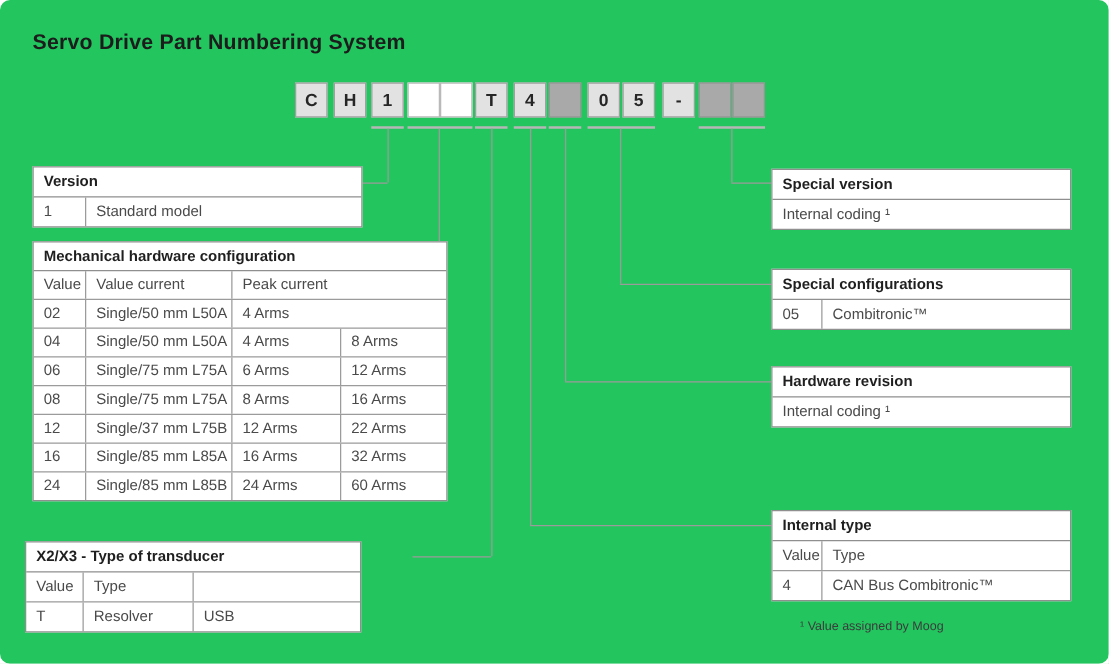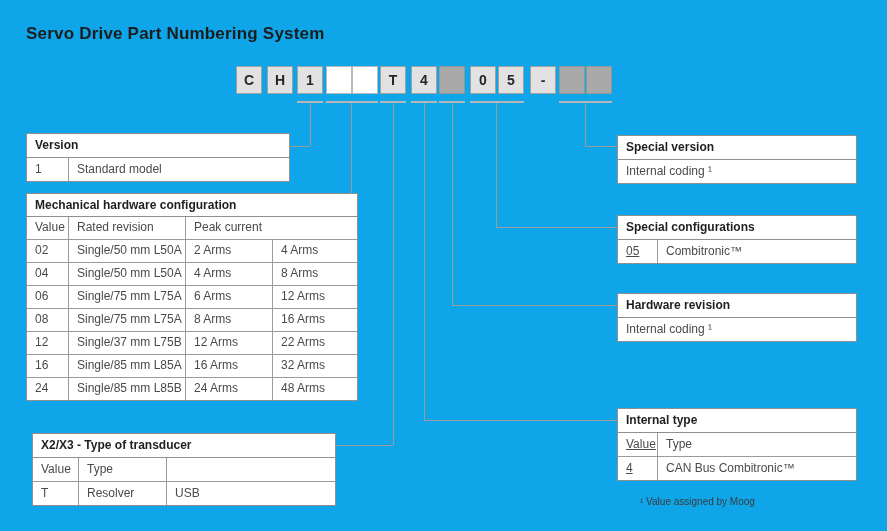--- a/index.html
+++ b/index.html
@@ -1,18 +1,18 @@
 <!DOCTYPE html>
 <html><head>
 <meta charset="utf-8">
 <style>
   html,body{margin:0;padding:0;background:#fff;}
   .canvas{
-    position:relative;width:887px;height:531px;background:#0ea5e9;
-    font-family:"Liberation Sans", sans-serif;overflow:hidden;color:#3f3f3f;
+    position:relative;width:887px;height:531px;background:#22c55e;
+    font-family:"Liberation Sans", sans-serif;overflow:hidden;color:#3f3f3f;border-radius:8px;
   }
   .page-title{
     position:absolute;left:26px;top:24px;font-size:17px;font-weight:700;
     color:#1c1c1c;letter-spacing:.2px;
   }
   
   .pn-box{
     position:absolute;top:66px;width:26px;height:28px;box-sizing:border-box;
     border:1px solid #a0a0a0;background:#e2e2e2;text-align:center;
     line-height:26px;font-size:14px;font-weight:700;color:#262626;
@@ -39,21 +39,21 @@
   }
   .t-cell:last-child{border-right:none;flex:1;}
   .tbl-version .t-cell:nth-child(1){width:42px;}
   .tbl-mech .t-title{height:22px;line-height:22px;}
   .tbl-mech .t-row{height:22px;line-height:21px;}
   .tbl-mech .t-cell:nth-child(1){width:42px;}
   .tbl-mech .t-cell:nth-child(2){width:117px;}
   .tbl-mech .t-cell:nth-child(3){width:87px;}
   .tbl-trans .t-cell:nth-child(1){width:46px;}
   .tbl-trans .t-cell:nth-child(2){width:88px;}
-  .tbl-small .t-cell:nth-child(1){width:40px;text-decoration:underline;}
+  .tbl-small .t-cell:nth-child(1){width:40px;}
   .footnote{position:absolute;left:640px;top:496px;font-size:10px;color:#3c3c3c;}
 </style>
 </head>
 <body>
 
 <div class="canvas">
 
   <div class="page-title">Servo Drive Part Numbering System</div>
 
   <div>
@@ -107,28 +107,27 @@
           <div class="t-cell">1</div>
           <div class="t-cell">Standard model</div>
         </div>
       </div>
   </div>
 
   <div class="tbl tbl-mech" style="left:26px;top:193px;width:332px">
     <div class="t-title">Mechanical hardware configuration</div>
     <div class="t-row">
         <div class="t-cell">Value</div>
-        <div class="t-cell">Rated revision</div>
+        <div class="t-cell">Value current</div>
         <div class="t-cell">Peak current</div>
       </div>
     <div>
         <div class="t-row">
           <div class="t-cell">02</div>
           <div class="t-cell">Single/50 mm L50A</div>
-          <div class="t-cell">2 Arms</div>
           <div class="t-cell">4 Arms</div>
         </div>
         <div class="t-row">
           <div class="t-cell">04</div>
           <div class="t-cell">Single/50 mm L50A</div>
           <div class="t-cell">4 Arms</div>
           <div class="t-cell">8 Arms</div>
         </div>
         <div class="t-row">
           <div class="t-cell">06</div>
@@ -151,26 +150,26 @@
         <div class="t-row">
           <div class="t-cell">16</div>
           <div class="t-cell">Single/85 mm L85A</div>
           <div class="t-cell">16 Arms</div>
           <div class="t-cell">32 Arms</div>
         </div>
         <div class="t-row">
           <div class="t-cell">24</div>
           <div class="t-cell">Single/85 mm L85B</div>
           <div class="t-cell">24 Arms</div>
-          <div class="t-cell">48 Arms</div>
-        </div>
-      </div>
-  </div>
-
-  <div class="tbl tbl-trans" style="left:32px;top:433px;width:304px">
+          <div class="t-cell">60 Arms</div>
+        </div>
+      </div>
+  </div>
+
+  <div class="tbl tbl-trans" style="left:20px;top:433px;width:269px">
     <div class="t-title">X2/X3 - Type of transducer</div>
     <div class="t-row">
         <div class="t-cell">Value</div>
         <div class="t-cell">Type</div>
         <div class="t-cell"></div>
       </div>
     <div>
         <div class="t-row">
           <div class="t-cell">T</div>
           <div class="t-cell">Resolver</div>

